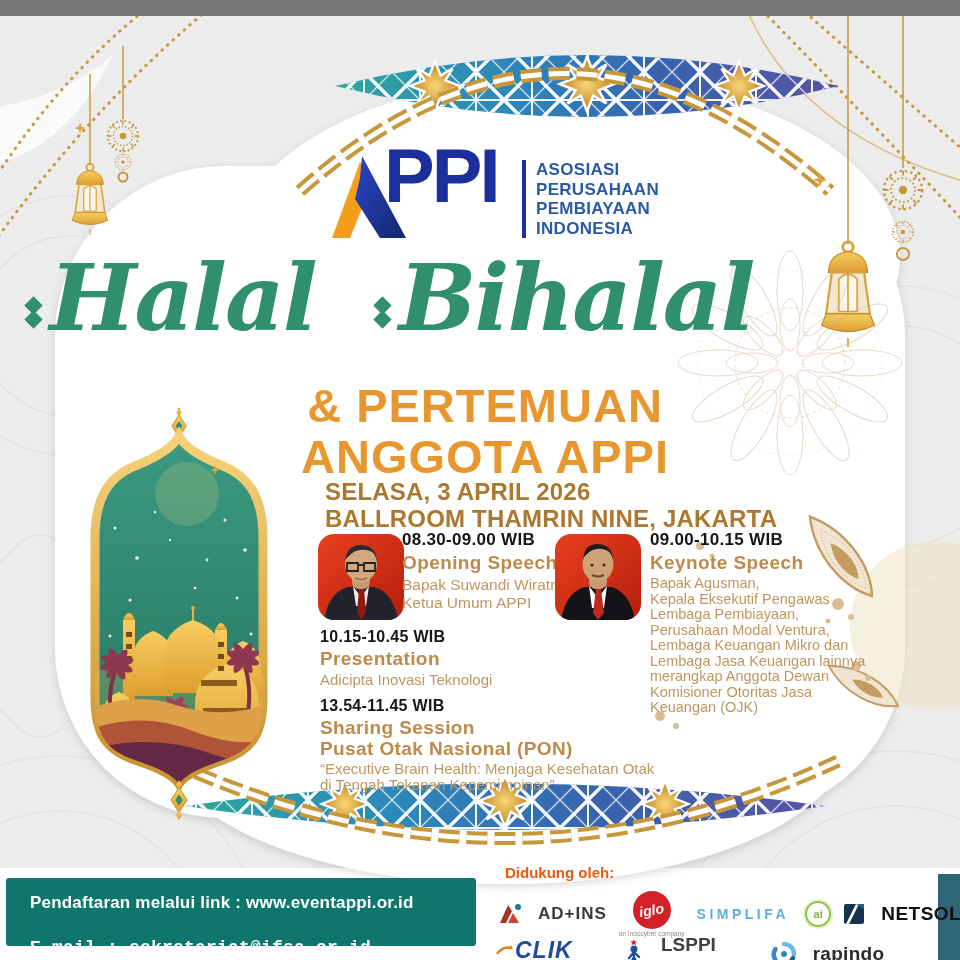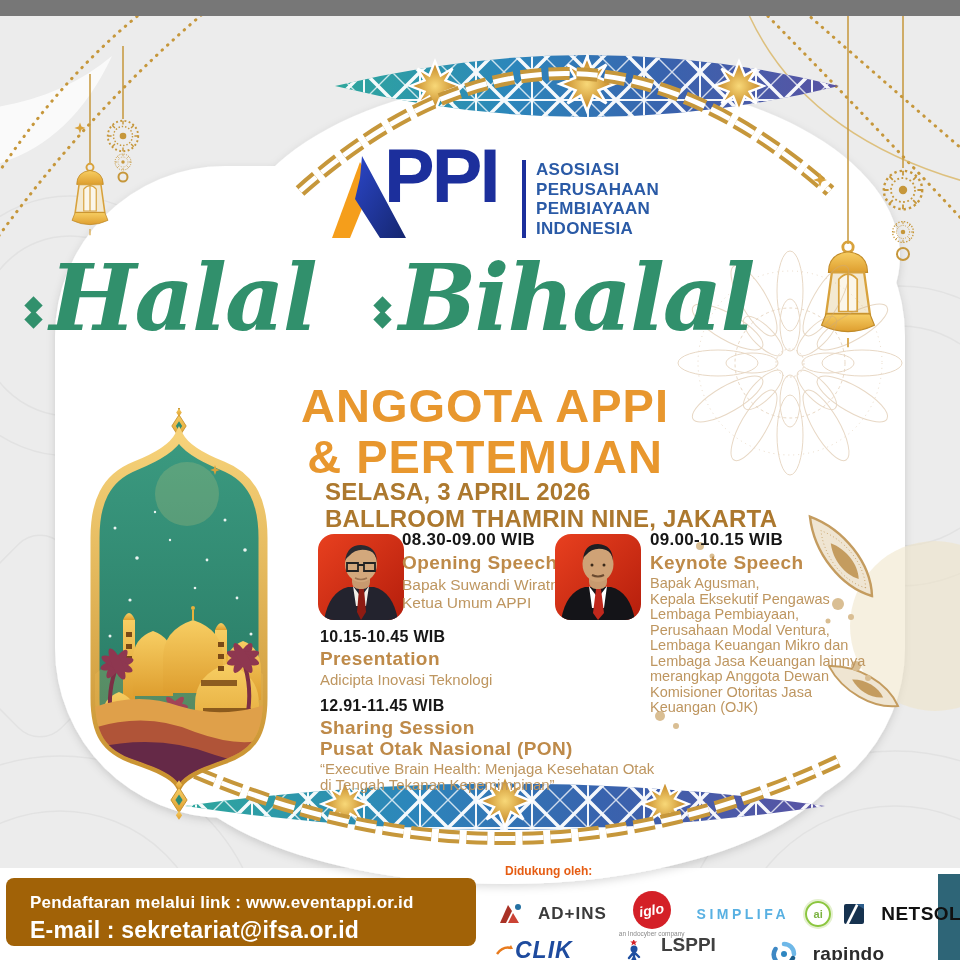--- a/index.html
+++ b/index.html
@@ -33,25 +33,25 @@
   .sched-opening{left:402px;top:514px;}
   .sched-keynote{left:650px;top:514px;width:268px;}
   .sched-keynote .desc{font-size:14.5px;line-height:15.5px;}
   .left-col{left:320px;top:612px;width:345px;}
   .left-col .time{font-size:16px;}
   .left-col .desc{font-size:15px;line-height:16.5px;}
   .item2{margin-top:8px;}
   .quote{font-size:14.5px;}
 
   
-  .footer-box{left:6px;top:862px;width:470px;height:68px;background:#a16207;border-radius:8px;color:#fff;}
+  .footer-box{left:6px;top:862px;width:470px;height:68px;background:#0f766e;border-radius:3px;color:#fff;}
   .footer-line1{left:24px;top:15px;font-size:17px;font-weight:800;letter-spacing:.2px;white-space:nowrap;}
-  .footer-line2{left:24px;top:39px;font-size:23px;font-weight:800;letter-spacing:.2px;white-space:nowrap;}
+  .footer-line2{left:24px;top:60px;font-size:18px;font-weight:800;letter-spacing:.2px;white-space:nowrap;font-family:Liberation Mono, monospace;}
   .teal-bar{left:938px;top:858px;width:22px;height:97px;background:#2E6577;}
-  .supported{left:505px;top:848px;font-size:12px;font-weight:800;color:#E65C12;}
+  .supported{left:505px;top:848px;font-size:15px;font-weight:800;color:#E65C12;}
   .sponsor-row1{left:498px;top:874px;width:440px;height:48px;display:flex;align-items:center;gap:12px;}
   .sponsor-row2{left:495px;top:918px;width:440px;height:40px;display:flex;align-items:center;gap:24px;}
   .sp{display:flex;align-items:center;gap:16px;}
   .adins-text{font-size:17px;font-weight:800;color:#3A3A3A;letter-spacing:1px;}
   .iglo-wrap{display:flex;flex-direction:column;align-items:center;}
   .iglo-circle{width:38px;height:38px;border-radius:50%;background:#D42027;display:flex;align-items:center;justify-content:center;}
   .iglo-circle span{color:#fff;font-style:italic;font-weight:800;font-size:14px;transform:rotate(-10deg);}
   .iglo-tag{font-size:6.5px;color:#8A8A8A;margin-top:1px;white-space:nowrap;}
   .simplifa-text{font-size:14px;font-weight:700;color:#58B0E2;letter-spacing:3.5px;}
   .simplifa-badge{width:22px;height:22px;border-radius:50%;border:2px solid #8CC63F;color:#7CB342;
@@ -371,22 +371,22 @@
   <div class="abs title-main">
     <span class="mark">
         <b></b>
         <b></b>
       </span><span>Halal</span>&nbsp;&nbsp;<span class="mark">
         <b></b>
         <b></b>
       </span><span>Bihalal</span>
   </div>
   <div class="abs subtitle">
+    <div>&amp; PERTEMUAN</div>
     <div>ANGGOTA APPI</div>
-    <div>&amp; PERTEMUAN</div>
   </div>
   <div class="abs event-block">
     <div>SELASA, 3 APRIL 2026</div>
     <div>BALLROOM THAMRIN NINE, JAKARTA</div>
   </div>
 
   <div class="abs avatar" style="left:318px;top:518px;">
     <svg width="86" height="86" viewBox="0 0 86 86">
       <defs>
           <linearGradient id="rb1" x1="0" y1="0" x2="1" y2="1">
@@ -456,21 +456,21 @@
 Keuangan (OJK)</div>
   </div>
 
   <div class="abs left-col">
     <div>
       <div class="time">10.15-10.45 WIB</div>
       <div class="sess-title">Presentation</div>
       <div class="desc">Adicipta Inovasi Teknologi</div>
     </div>
     <div class="item2">
-      <div class="time">12.91-11.45 WIB</div>
+      <div class="time">13.54-11.45 WIB</div>
       <div class="sess-title" style="line-height:21px;">Sharing Session</div>
       <div class="sess-title" style="margin-top:0;line-height:21px;">Pusat Otak Nasional (PON)</div>
       <div class="desc quote">“Executive Brain Health: Menjaga Kesehatan Otak
 di Tengah Tekanan Kepemimpinan”</div>
     </div>
   </div>
 
   <div class="abs footer-box">
     <div class="abs footer-line1">Pendaftaran melalui link : www.eventappi.or.id</div>
     <div class="abs footer-line2">E-mail : sekretariat@ifsa.or.id</div>

